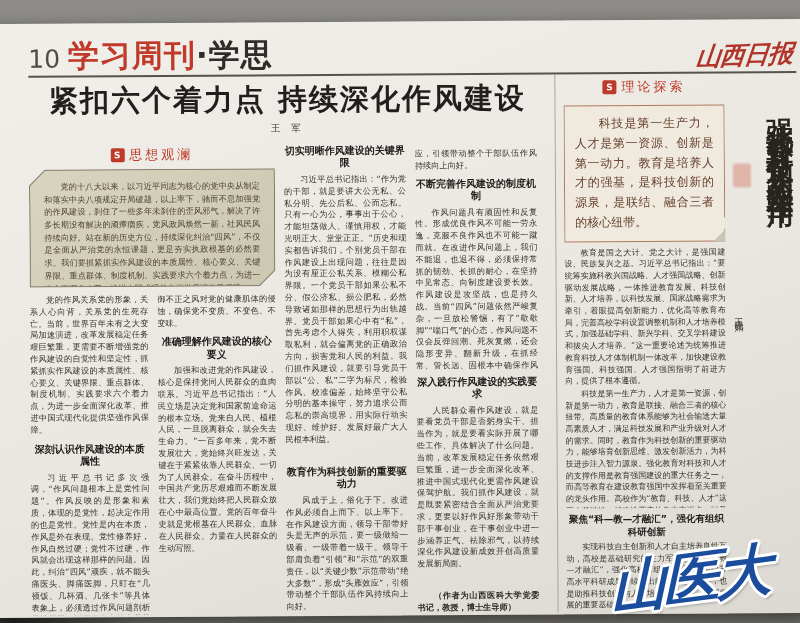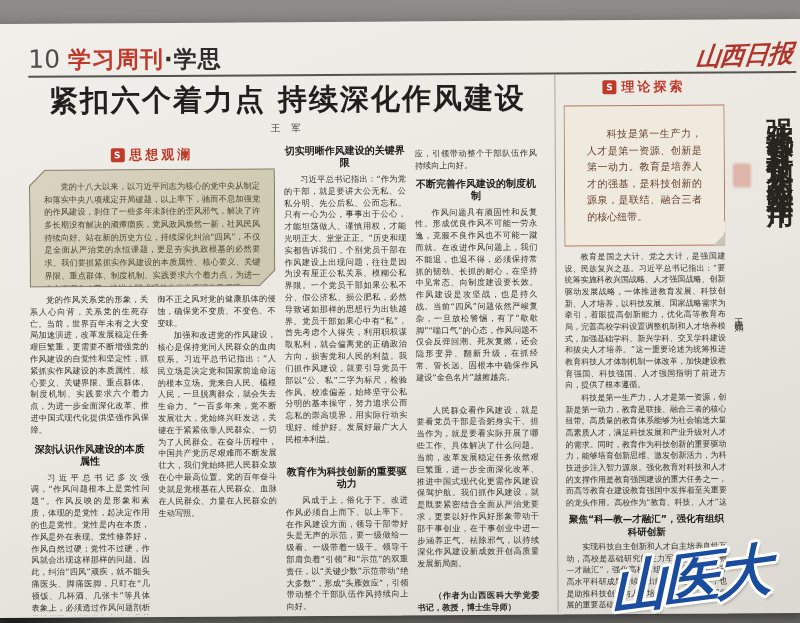--- a/index.html
+++ b/index.html
@@ -11,40 +11,40 @@
     transform:rotate(-.35deg);transform-origin:top left;
     background:linear-gradient(160deg,#f1efe9 0%,#e9e7e0 55%,#dbd9d1 100%);
     box-shadow:0 5px 16px rgba(0,0,0,.5);}
   .content{position:relative;height:100%;box-sizing:border-box;padding:8px 8px 0 36px;}
 
   
   .masthead{display:flex;align-items:flex-end;justify-content:space-between;
     border-bottom:2px solid #55534e;padding-bottom:4px;height:40px;}
   .mh-left{display:flex;align-items:flex-end;gap:8px;}
   .page-num{font-size:25px;color:#4e4c48;line-height:1;}
-  .section-title{font-size:23px;font-weight:bold;line-height:1;letter-spacing:1px;}
+  .section-title{font-size:31px;font-weight:bold;line-height:1;letter-spacing:1px;}
   .section-title .red{color:#bf3a2b;}
   .section-title .dark{color:#2f2d2a;}
   .mh-right{display:flex;align-items:flex-end;gap:10px;}
   .mh-meta{text-align:right;font-size:8px;color:#3c3a36;line-height:1.5;}
   .paper-logo{font-size:25px;font-weight:900;color:#b0342a;font-style:italic;
     transform:skewX(-8deg) rotate(-2deg);letter-spacing:-1px;line-height:1;padding-right:4px;}
 
   
   .main{display:flex;height:538px;}
   .left-article{flex:0 0 518px;display:flex;flex-direction:column;padding-right:8px;}
   .headline{text-align:center;font-size:29px;font-weight:900;color:#201f1d;
     letter-spacing:2px;margin-top:8px;line-height:1.1;}
   .byline{text-align:center;font-size:9.5px;color:#3a3834;margin-top:6px;letter-spacing:4px;}
   .la-body{display:flex;gap:9px;margin-top:8px;flex:1;overflow:hidden;}
   .half{flex:0 0 246px;display:flex;flex-direction:column;overflow:hidden;}
   .badge{display:flex;align-items:center;justify-content:center;gap:5px;margin:2px 0 5px;}
   .badge-sq{width:14px;height:14px;background:#bf3a2b;border-radius:2px;color:#fff;
     font-size:9px;font-weight:bold;display:flex;align-items:center;justify-content:center;}
-  .badge-label{font-size:13px;font-weight:bold;color:#bf3a2b;letter-spacing:3px;}
+  .badge-label{font-size:13px;font-weight:normal;color:#bf3a2b;letter-spacing:3px;}
   .cutbox-outer{background:#847f6c;clip-path:polygon(16px 0,100% 0,100% calc(100% - 16px),calc(100% - 16px) 100%,0 100%,0 16px);padding:1px;flex:0 0 auto;}
   .cutbox{background:linear-gradient(135deg,#d9d4bf,#ccc7b0);
     clip-path:polygon(15.5px 0,100% 0,100% calc(100% - 15.5px),calc(100% - 15.5px) 100%,0 100%,0 15.5px);
     padding:10px 14px;height:96px;overflow:hidden;}
   .cutbox p{margin:0;font-size:8.2px;line-height:1.55;color:#4d4232;text-align:justify;text-indent:2em;}
   .half-cols{display:flex;gap:9px;flex:1;margin-top:7px;overflow:hidden;}
   .col{flex:1 1 0;overflow:hidden;display:flex;flex-direction:column;}
   .ncol{flex:0 0 122px;}
   .p{margin:0 0 1px;font-size:8.2px;line-height:1.44;color:#34322e;text-align:justify;text-indent:2em;}
   .p.noindent{text-indent:0;}
@@ -52,21 +52,21 @@
   .grow{flex:1 1 0;overflow:hidden;}
   .tail{flex:0 0 auto;max-height:56%;overflow:hidden;}
   .credit{margin:20px 0 0;font-size:8.2px;font-weight:bold;color:#2b2a27;text-align:justify;text-indent:2em;line-height:1.4;}
 
   
   .right-section{flex:1 1 auto;border-left:1px solid #aaa7a0;padding-left:8px;
     display:flex;position:relative;}
   .rs-main{flex:1 1 auto;display:flex;flex-direction:column;overflow:hidden;padding-top:2px;}
   .foldbox{position:relative;border:1px solid #b07a60;background:#f0eade;
     padding:8px 10px;margin-top:4px;flex:0 0 auto;}
-  .foldbox p{margin:12px;font-size:10px;line-height:1.65;color:#66402f;text-align:justify;text-indent:2em;}
+  .foldbox p{margin:0;font-size:12px;line-height:1.65;color:#66402f;text-align:justify;text-indent:2em;}
   .fold{position:absolute;right:-1px;bottom:-1px;width:0;height:0;
     border-left:12px solid transparent;border-bottom:12px solid #c9c4b8;}
   .fold::after{content:"";position:absolute;left:-12px;top:0;width:0;height:0;
     border-left:12px solid transparent;border-top:12px solid #efeade;transform:translateY(-12px);}
   .rs-text{flex:1 1 0;overflow:hidden;margin-top:5px;display:flex;flex-direction:column;}
   .rs-text .p{font-size:8px;line-height:1.46;}
   .rs-sub{font-size:9.5px;font-weight:bold;color:#1d1c1a;text-align:center;margin:5px 0 3px;line-height:1.3;}
   .rs-strip{flex:0 0 72px;position:relative;}
   .v-headline{position:absolute;top:24px;right:2px;writing-mode:vertical-rl;
     font-size:27px;font-weight:900;color:#26251f;letter-spacing:6px;line-height:1.1;}
@@ -119,20 +119,21 @@
                   </div>
               </div>
               <div class="half-cols">
                 <div class="col">
                   <p class="p">党的作风关系党的形象，关系人心向背，关系党的生死存亡。当前，世界百年未有之大变局加速演进，改革发展稳定任务艰巨繁重，更需要不断增强党的作风建设的自觉性和坚定性，抓紧抓实作风建设的本质属性、核心要义、关键界限、重点群体、制度机制、实践要求六个着力点，为进一步全面深化改革、推进中国式现代化提供坚强作风保障。</p>
                   <div class="sub">深刻认识作风建设的本质属性</div>
                   <p class="p">习近平总书记多次强调，“作风问题根本上是党性问题”。作风反映的是形象和素质，体现的是党性，起决定作用的也是党性。党性是内在本质，作风是外在表现。党性修养好，作风自然过硬；党性不过硬，作风就会出现这样那样的问题。因此，纠治“四风”顽疾，就不能头痛医头、脚痛医脚，只盯在“几顿饭、几杯酒、几张卡”等具体表象上，必须透过作风问题剖析党性问题，以刀刃向内的自我革命精神触及思想和灵魂。我们抓作风建设，就要坚持不断夯实党员干部立身、立业、立言、立德的基石，扎实修炼好共产党人的“心学”，自觉加强党性锻炼，不断提高党性觉悟，坚持党性党风党纪一起抓，不断提高自身的免疫力，坚决抵</p>
                 </div>
                 <div class="col">
                   <p class="p noindent">御不正之风对党的健康肌体的侵蚀，确保党不变质、不变色、不变味。</p>
+                  <div class="sub">准确理解作风建设的核心要义</div>
                   <p class="p">加强和改进党的作风建设，核心是保持党同人民群众的血肉联系。习近平总书记指出：“人民立场是决定党和国家前途命运的根本立场。党来自人民、植根人民，一旦脱离群众，就会失去生命力。”一百多年来，党不断发展壮大，党始终兴旺发达，关键在于紧紧依靠人民群众、一切为了人民群众。在奋斗历程中，中国共产党历尽艰难而不断发展壮大，我们党始终把人民群众放在心中最高位置。党的百年奋斗史就是党根基在人民群众、血脉在人民群众、力量在人民群众的生动写照。</p>
                 </div>
               </div>
             </div>
 
             <div class="col ncol">
               <div class="grow">
                 <div class="sub" style="margin-top:2px;">切实明晰作风建设的关键界限</div>
                 <p class="p">习近平总书记指出：“作为党的干部，就是要讲大公无私、公私分明、先公后私、公而忘私。只有一心为公，事事出于公心，才能坦荡做人、谨慎用权，才能光明正大、堂堂正正。”历史和现实都告诉我们，个别党员干部在作风建设上出现问题，往往是因为没有厘正公私关系、模糊公私界限。一个党员干部如果公私不分、假公济私、损公肥私，必然导致诸如那样的思想行为出轨越界。党员干部如果心中有“私”，首先考虑个人得失，利用职权谋取私利，就会偏离党的正确政治方向，损害党和人民的利益。我们抓作风建设，就要引导党员干部以“公、私”二字为标尺，检验作风、校准偏差，始终坚守公私分明的基本操守，努力追求公而忘私的崇高境界，用实际行动实现好、维护好、发展好最广大人民根本利益。</p>
               </div>
@@ -142,20 +143,21 @@
               </div>
             </div>
 
             <div class="col ncol">
               <div class="grow">
                 <p class="p noindent" style="margin-top:6px;">应，引领带动整个干部队伍作风持续向上向好。</p>
                 <div class="sub">不断完善作风建设的制度机制</div>
                 <p class="p">作风问题具有顽固性和反复性。形成优良作风不可能一劳永逸，克服不良作风也不可能一蹴而就。在改进作风问题上，我们不能退，也退不得，必须保持常抓的韧劲、长抓的耐心，在坚持中见常态、向制度建设要长效。作风建设是攻坚战，也是持久战。当前“四风”问题依然严峻复杂，一旦放松警惕，有了“歇歇脚”“喘口气”的心态，作风问题不仅会反弹回潮、死灰复燃，还会隐形变异、翻新升级，在抓经常、管长远、固根本中确保作风建设“金色名片”越擦越亮。</p>
               </div>
               <div class="tail" style="max-height:62%;">
+                <div class="sub">深入践行作风建设的实践要求</div>
                 <p class="p">人民群众看作风建设，就是要看党员干部是否躬身实干、担当作为，就是要看实际开展了哪些工作、具体解决了什么问题。当前，改革发展稳定任务依然艰巨繁重，进一步全面深化改革、推进中国式现代化更需作风建设保驾护航。我们抓作风建设，就是既要紧密结合全面从严治党要求，更要以好作风好形象带动干部干事创业，在干事创业中进一步涵养正气、祛除邪气，以持续深化作风建设新成效开创高质量发展新局面。</p>
                 <p class="credit">（作者为山西医科大学党委书记，教授，博士生导师）</p>
               </div>
             </div>
           </div>
         </div>
 
         <div class="right-section">
           <div class="rs-main">
             <div class="badge">

